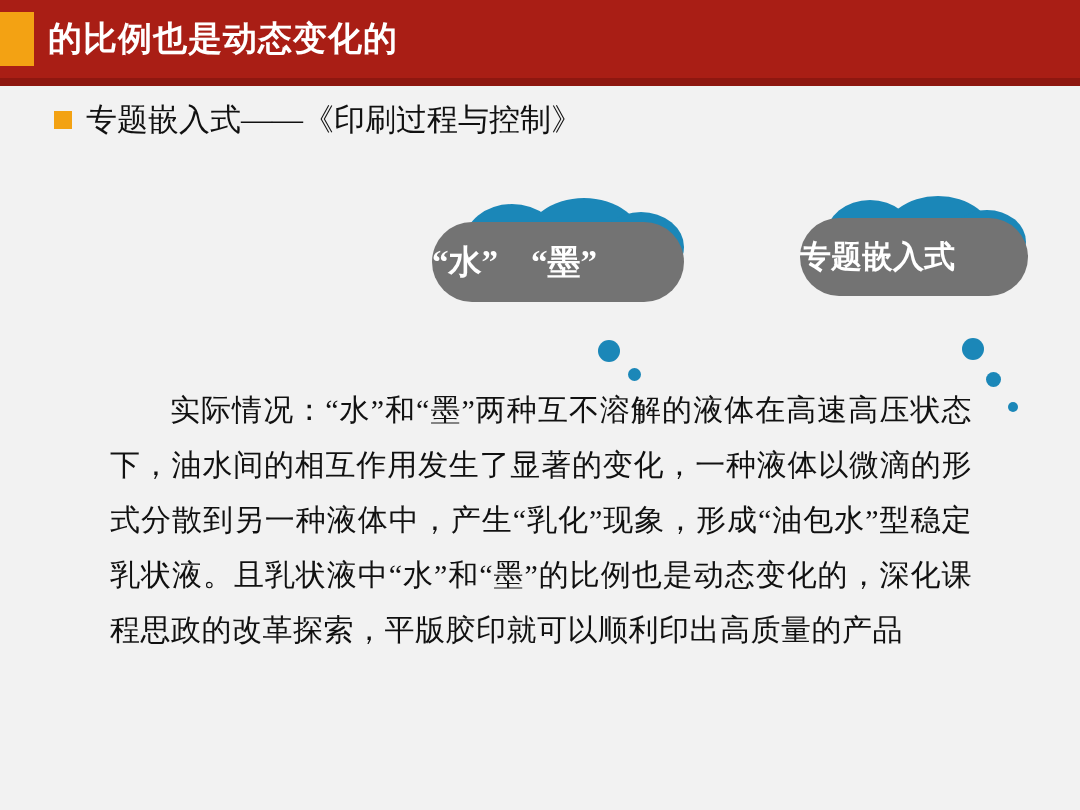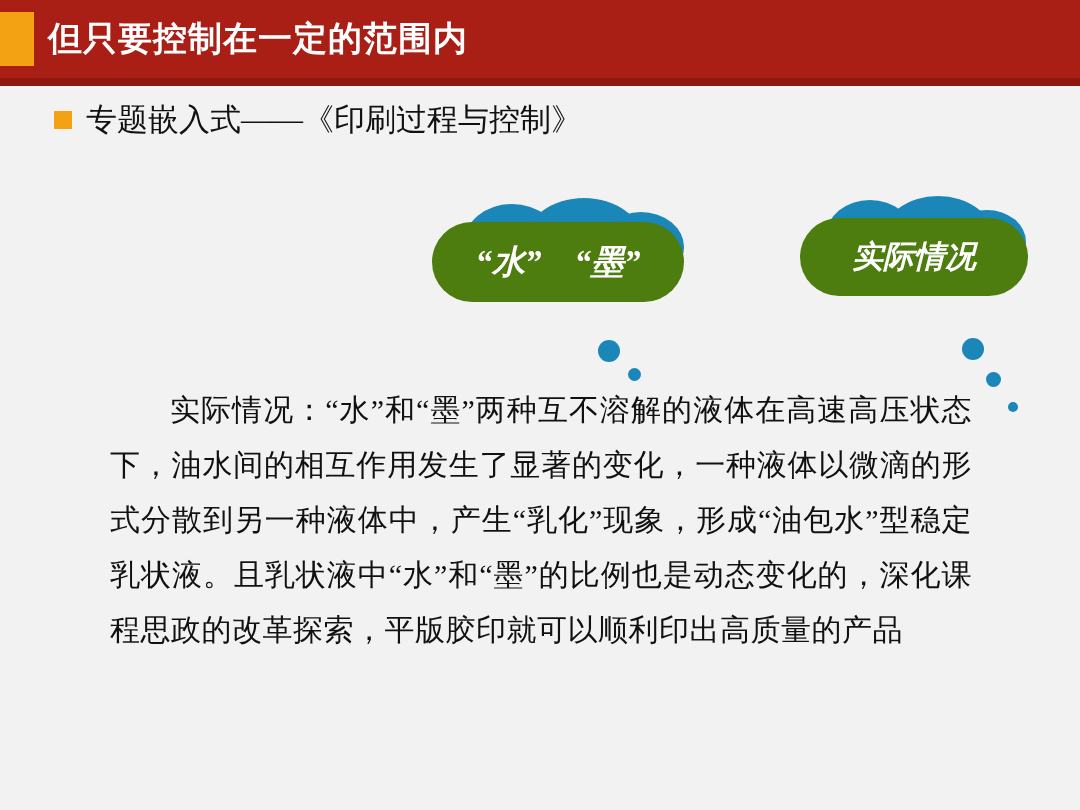--- a/index.html
+++ b/index.html
@@ -84,28 +84,27 @@
 
   
   .cloud {
     position: absolute;
     color: #ffffff;
     font-family: "Liberation Serif", serif;
     font-weight: bold;
   }
   .cloud .bubble {
     position: relative;
-    background: #4d7c0f;
+    background: #737373;
     border-radius: 999px;
     display: flex;
     align-items: center;
-    justify-content: center;
+    justify-content: flex-start;
     text-align: center;
     box-sizing: border-box;
-    font-style: italic;
   }
   .cloud .lobe {
     position: absolute;
     background: #1b87b8;
     border-radius: 50%;
   }
   .cloud .label {
     position: relative;
     z-index: 5;
     white-space: pre;
@@ -166,21 +165,21 @@
     letter-spacing: 0.5px;
   }
 </style>
 </head>
 <body>
 
 <div class="slide">
 
   <div class="header-bar">
     <div class="header-accent"></div>
-    <div class="header-title">但只要控制在一定的范围内</div>
+    <div class="header-title">的比例也是动态变化的</div>
   </div>
   <div class="header-underline"></div>
 
   <div class="bullet-row">
     <span class="bullet-square"></span>
     <span class="bullet-text">专题嵌入式——《印刷过程与控制》</span>
   </div>
 
   <div class="cloud" id="cloud-ink">
     <div class="lobe l1"></div>
@@ -191,21 +190,21 @@
     </div>
   </div>
   <div class="tail-dot" style="left:598px; top:340px; width:22px; height:22px;"></div>
   <div class="tail-dot" style="left:628px; top:368px; width:13px; height:13px;"></div>
 
   <div class="cloud" id="cloud-offset">
     <div class="lobe l1"></div>
     <div class="lobe l2"></div>
     <div class="lobe l3"></div>
     <div class="bubble">
-      <span class="label">实际情况</span>
+      <span class="label">专题嵌入式</span>
     </div>
   </div>
   <div class="tail-dot" style="left:962px; top:338px; width:22px; height:22px;"></div>
   <div class="tail-dot" style="left:986px; top:372px; width:15px; height:15px;"></div>
   <div class="tail-dot" style="left:1008px; top:402px; width:10px; height:10px;"></div>
 
   <div class="body-text">实际情况：“水”和“墨”两种互不溶解的液体在高速高压状态下，油水间的相互作用发生了显著的变化，一种液体以微滴的形式分散到另一种液体中，产生“乳化”现象，形成“油包水”型稳定乳状液。且乳状液中“水”和“墨”的比例也是动态变化的，深化课程思政的改革探索，平版胶印就可以顺利印出高质量的产品</div>
 
 </div>
 

